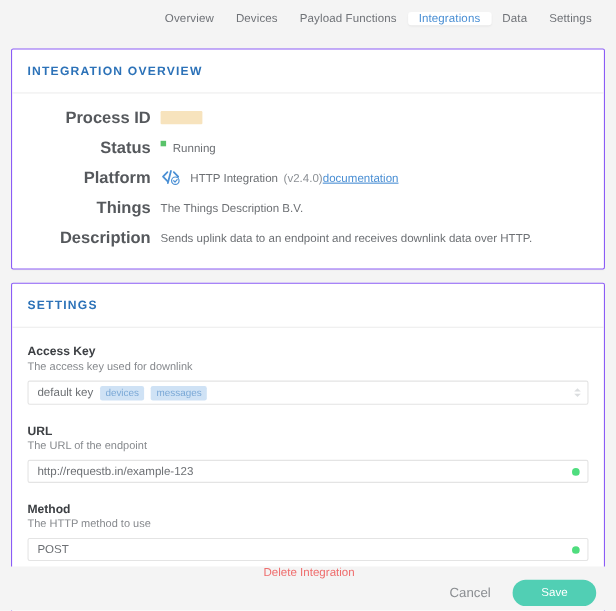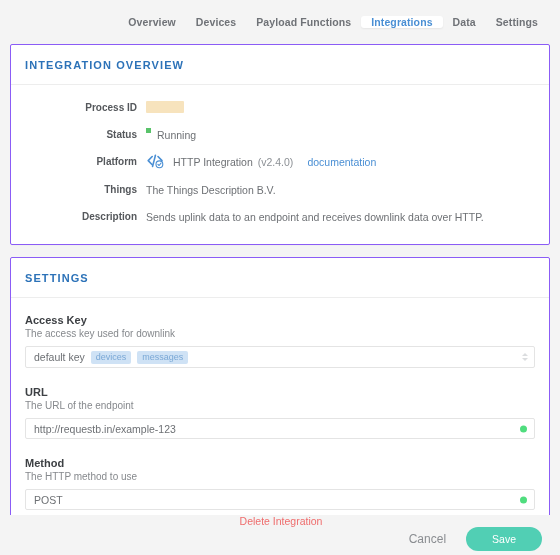--- a/index.html
+++ b/index.html
@@ -22,23 +22,22 @@
     height: 44px;
     display: flex;
     align-items: center;
     justify-content: flex-end;
     padding-right: 12px;
     box-sizing: border-box;
     background: #f4f4f4;
   }
   .tabs {
     display: flex;
-    align-items: center;
+    align-items: flex-start;
     height: 22px;
-    font-weight: bold;
   }
   .tab {
     display: flex;
     align-items: center;
     padding: 0 10px;
     font-size: 10.5px;
     color: #6f7277;
     background: transparent;
     border-radius: 3px;
     white-space: nowrap;
@@ -74,21 +73,21 @@
   .ov-row {
     display: flex;
     align-items: flex-start;
     margin-bottom: 13px;
   }
   .ov-row:last-child { margin-bottom: 2px; }
   .ov-label {
     width: 112px;
     text-align: right;
     padding-right: 9px;
-    font-size: 10px;
+    font-size: 15px;
     font-weight: bold;
     color: #55585c;
     flex: none;
     line-height: 14px;
   }
   .ov-value {
     font-size: 10.5px;
     color: #6d7074;
     line-height: 14px;
     display: flex;
@@ -117,21 +116,21 @@
     flex: none;
     position: relative;
     top: -1px;
   }
   .ver {
     color: #8c9095;
     margin-left: 5px;
   }
   .doclink {
     color: #4a8fd4;
-    margin-left: 14px;
+    text-decoration: underline;
   }
 
   
   .field { margin-bottom: 18px; }
   .field:last-child { margin-bottom: 4px; }
   .f-label {
     font-size: 11px;
     font-weight: bold;
     color: #3d4044;
     margin-bottom: 2px;

